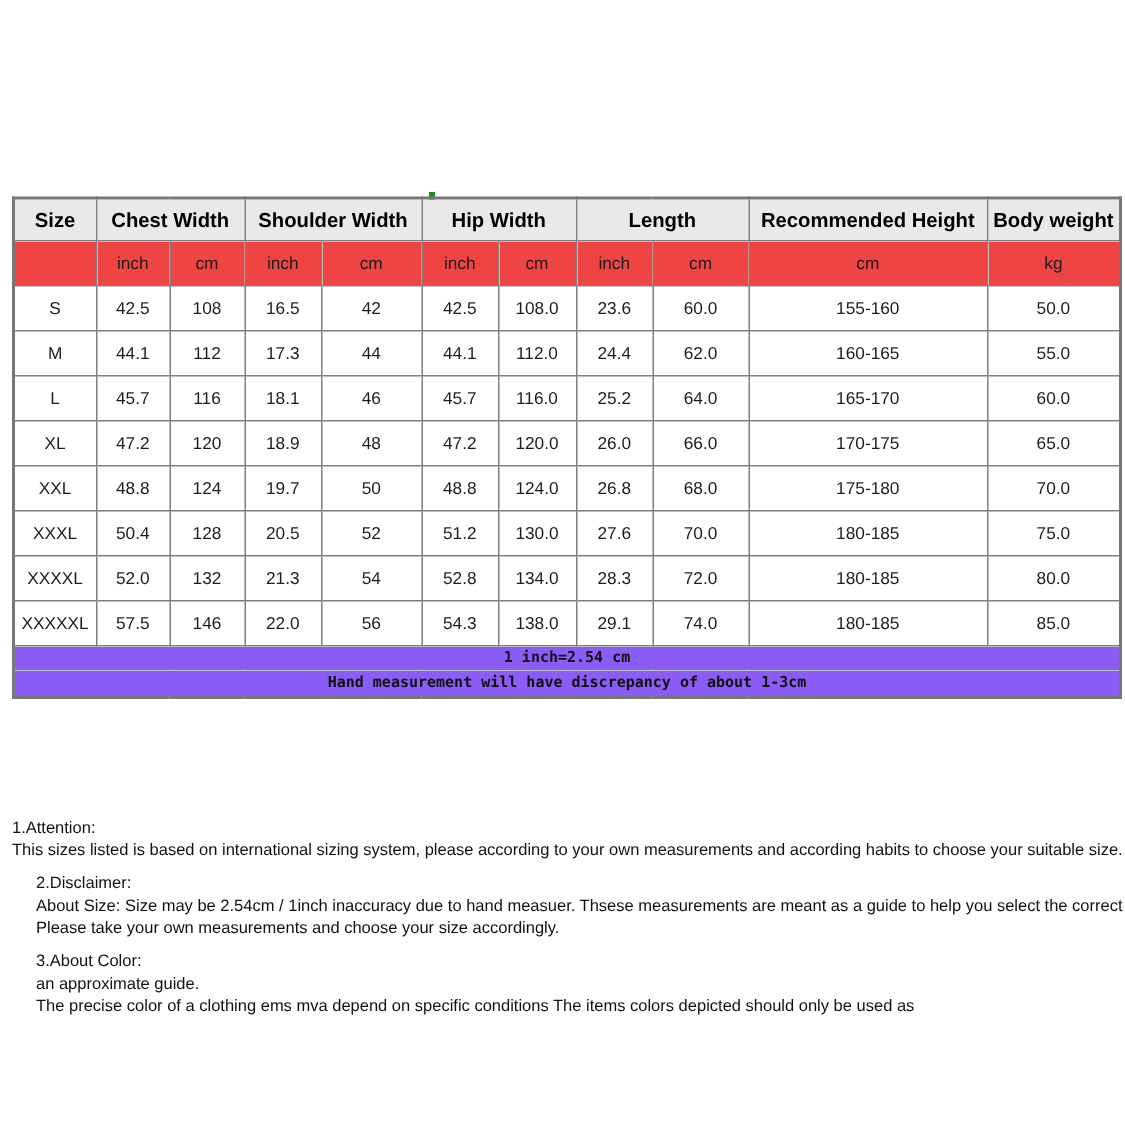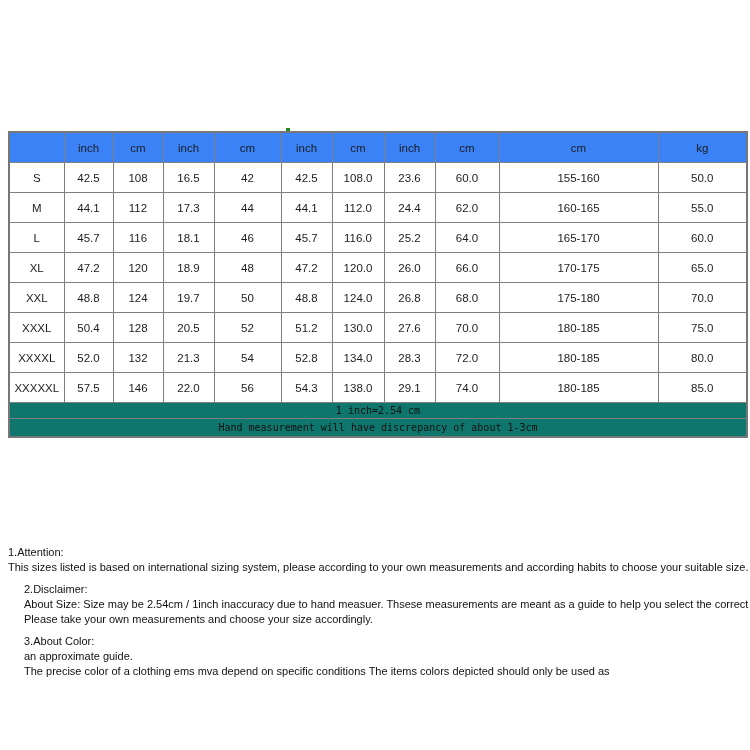--- a/index.html
+++ b/index.html
@@ -38,34 +38,34 @@
     font-size: 13.5px;
     font-weight: bold;
     color: #000000;
     background: #e9e9e9;
   }
   tr.unit-row th {
     height: 29px;
     font-size: 11.5px;
     font-weight: normal;
     color: #1c1c1c;
-    background: #3b82f6;
+    background: #ef4444;
   }
   tbody.data-body td {
     height: 29px;
     font-size: 11.5px;
     color: #1c1c1c;
     background: #ffffff;
   }
   tr.footer-note-row td {
     font-family: "DejaVu Sans Mono", monospace;
-    font-weight: normal;
+    font-weight: bold;
     font-size: 10px;
     color: #111111;
-    background: #0f766e;
+    background: #8b5cf6;
   }
   tr.footer-note-row.first td { height: 15px; }
   tr.footer-note-row.second td { height: 17px; text-align: center; }
   .green-marker {
     position: absolute;
     left: 286px;
     top: 128px;
     width: 4px;
     height: 5px;
     background: #1e8a1e;
@@ -98,20 +98,29 @@
       <col style="width:51px">
         <col style="width:67px">
         <col style="width:51px">
       <col style="width:52px">
         <col style="width:51px">
         <col style="width:64px">
       <col style="width:159px">
         <col style="width:89px">
     </colgroup>
     <thead>
+      <tr class="group-row">
+          <th colspan="1">Size</th>
+          <th colspan="2">Chest Width</th>
+          <th colspan="2">Shoulder Width</th>
+          <th colspan="2">Hip Width</th>
+          <th colspan="2">Length</th>
+          <th colspan="1">Recommended Height</th>
+          <th colspan="1">Body weight</th>
+        </tr>
       <tr class="unit-row">
           <th></th>
           <th>inch</th>
           <th>cm</th>
           <th>inch</th>
           <th>cm</th>
           <th>inch</th>
           <th>cm</th>
           <th>inch</th>
           <th>cm</th>

